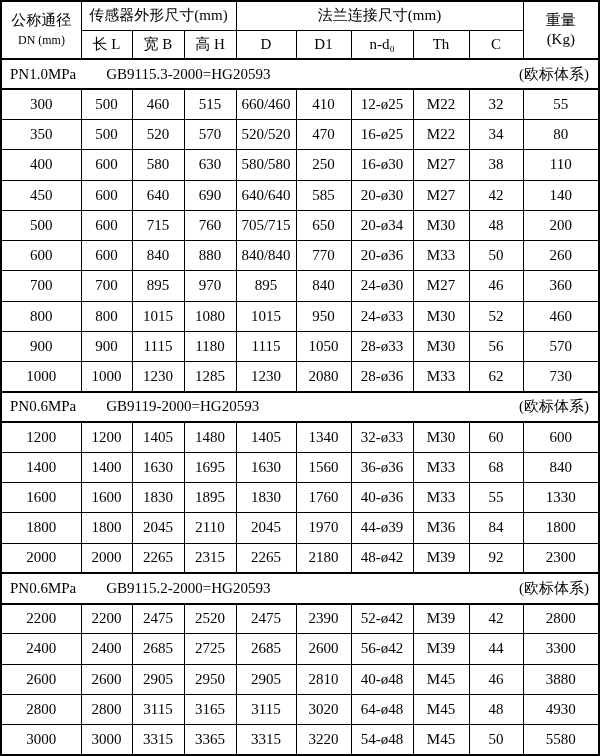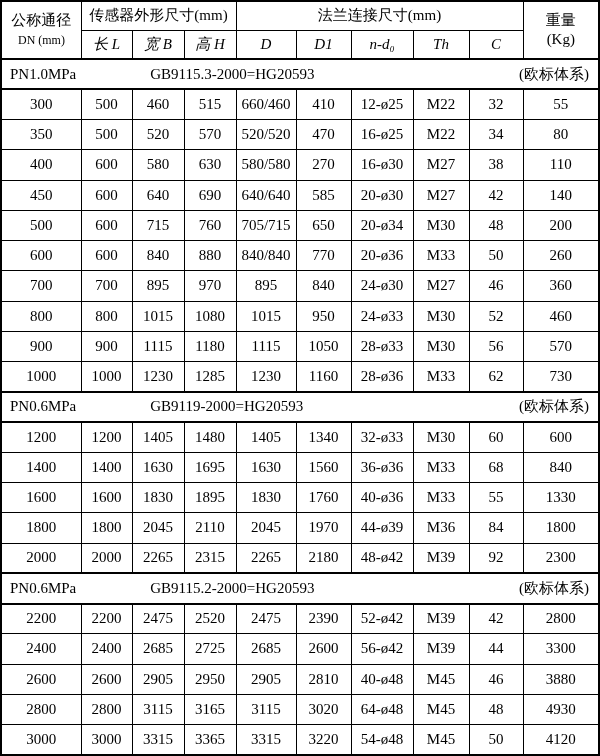--- a/index.html
+++ b/index.html
@@ -34,38 +34,38 @@
     font-weight: normal;
     font-size: 15px;
     line-height: 1.15;
     overflow: hidden;
     white-space: nowrap;
   }
   table.spec-table { border: 2px solid #000000; }
   thead tr { height: 29px; }
   tbody tr { height: 29px; }
   .hdr-cjk { font-size: 15px; }
-  .hdr-sub { font-size: 15px; font-style: italic; }
+  .hdr-sub { font-size: 15px; }
   .dn-line2 {
     font-size: 13px;
     transform: scaleX(0.92);
     display: inline-block;
   }
   .two-line { line-height: 1.25; }
   tr.section-row td {
     border-top: 2px solid #000000;
     border-bottom: 2px solid #000000;
   }
   .section-inner {
     display: flex;
     justify-content: space-between;
     align-items: center;
     padding: 0 9px 0 8px;
   }
-  .section-left { display: flex; align-items: flex-start; gap: 44px; }
+  .section-left { display: flex; align-items: flex-start; }
   .section-pressure { margin-right: 30px; }
 </style>
 </head>
 <body>
 
 <div class="page">
   <table class="spec-table">
     <colgroup>
       <col style="width:80px">
       <col style="width:51px">
@@ -141,21 +141,21 @@
           <td>M22</td>
           <td>34</td>
           <td>80</td>
         </tr>
         <tr>
           <td>400</td>
           <td>600</td>
           <td>580</td>
           <td>630</td>
           <td>580/580</td>
-          <td>270</td>
+          <td>250</td>
           <td>16-ø30</td>
           <td>M27</td>
           <td>38</td>
           <td>110</td>
         </tr>
         <tr>
           <td>450</td>
           <td>600</td>
           <td>640</td>
           <td>690</td>
@@ -225,21 +225,21 @@
           <td>M30</td>
           <td>56</td>
           <td>570</td>
         </tr>
         <tr>
           <td>1000</td>
           <td>1000</td>
           <td>1230</td>
           <td>1285</td>
           <td>1230</td>
-          <td>1160</td>
+          <td>2080</td>
           <td>28-ø36</td>
           <td>M33</td>
           <td>62</td>
           <td>730</td>
         </tr>
     <tr class="section-row">
       <td colspan="10">
         <div class="section-inner">
           <div class="section-left">
             <span class="section-pressure">PN0.6MPa</span>
@@ -371,18 +371,18 @@
         <tr>
           <td>3000</td>
           <td>3000</td>
           <td>3315</td>
           <td>3365</td>
           <td>3315</td>
           <td>3220</td>
           <td>54-ø48</td>
           <td>M45</td>
           <td>50</td>
-          <td>4120</td>
+          <td>5580</td>
         </tr>
       </tbody>
   </table>
 
 </div>
 
 </body></html>

